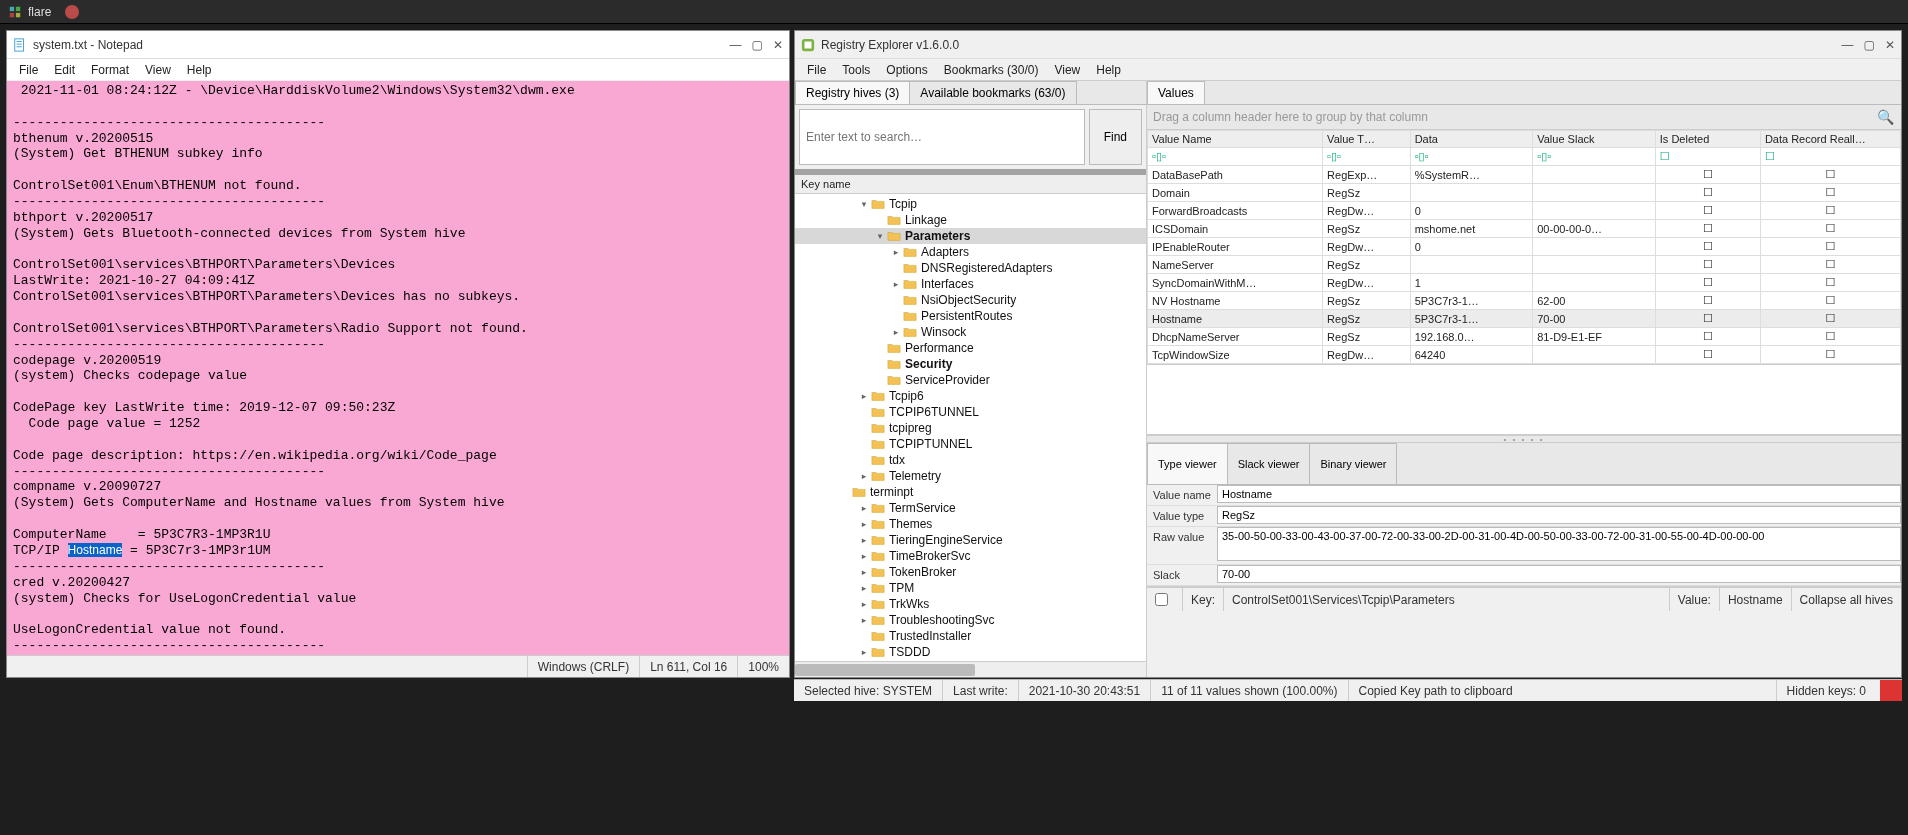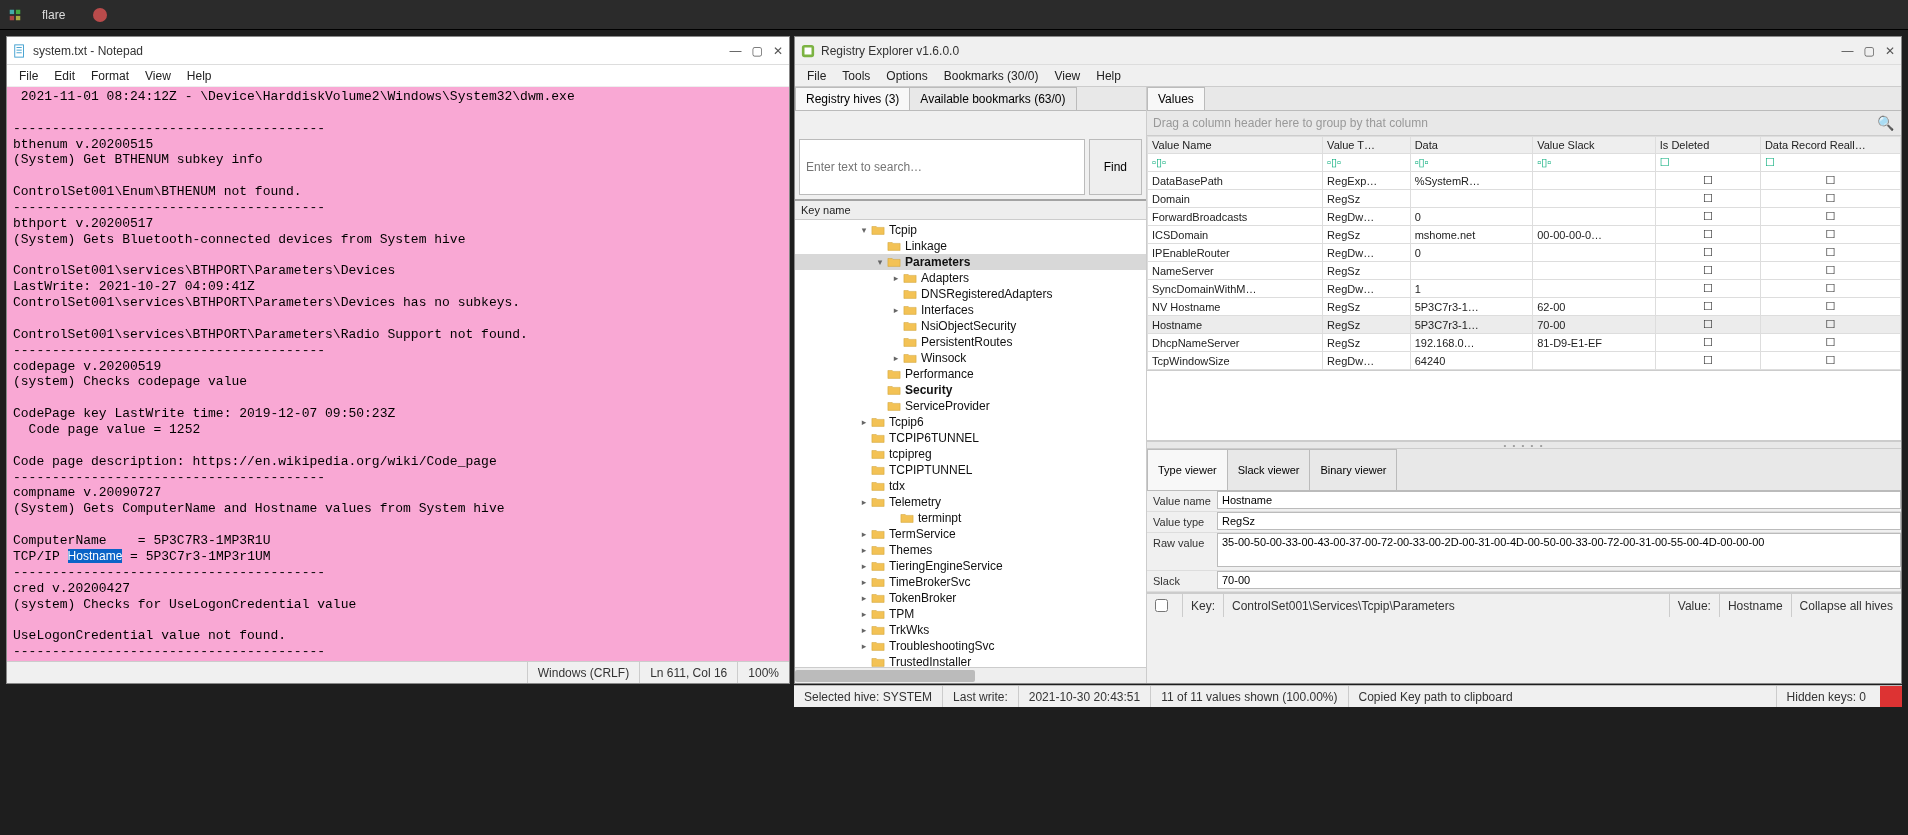--- a/index.html
+++ b/index.html
@@ -1,19 +1,19 @@
 <!DOCTYPE html>
 <html><head>
 <meta charset="utf-8">
 <style>
 * { margin: 0; padding: 0; box-sizing: border-box; font-family: "Segoe UI", Tahoma, sans-serif; font-size: 12px; }
 body { background: #1e1e1e; width: 1908px; height: 835px; overflow: hidden; }
 
 
-.taskbar { height: 30px; background: #2b2b2b; border-bottom: 1px solid #000; display: flex; align-items: center; padding-left: 8px; gap: 20px; color: #ddd; }
+.taskbar { height: 24px; background: #2b2b2b; border-bottom: 1px solid #000; display: flex; align-items: center; padding-left: 8px; gap: 6px; color: #ddd; }
 .taskbar svg { width: 14px; height: 14px; }
 .taskbar .close { width: 14px; height: 14px; border-radius: 50%; background: #b94b4b; display:inline-block; margin-left:8px; }
 
 .desktop { display: flex; height: 655px; background: #1e1e1e; }
 
 
 .window { background: #f0f0f0; border: 1px solid #888; display: flex; flex-direction: column; }
 .notepad { width: 784px; margin: 6px 0 0 6px; height: 648px; background:#fff; }
 .titlebar { height: 28px; background: #fff; border-bottom: 1px solid #ddd; display: flex; align-items: center; padding: 0 6px; color:#333; }
 .titlebar .ticon { width:14px;height:14px; margin-right:6px; }
@@ -31,21 +31,21 @@
 
 .regexp { flex:1; margin:6px 6px 0 4px; height:648px; background:#f0f0f0; }
 .regexp .titlebar { background:#f0f0f0; }
 .regexp .menubar { background:#f0f0f0; border-bottom:1px solid #ccc;}
 .rx-body { flex:1; display:flex; min-height:0; }
 
 .rx-left { width:352px; border-right:1px solid #ccc; display:flex; flex-direction:column; }
 .tabrow { display:flex; border-bottom:1px solid #bbb; background:#e8e8e8; }
 .tabrow .tab { padding:4px 10px; border:1px solid #bbb; border-bottom:none; background:#f8f8f8; margin-right:-1px; }
 .tabrow .tab.inactive { background:#e8e8e8; }
-.searchrow { display:flex; padding:4px; gap:4px; border-bottom:2px solid #a3a3a3;margin-top:24px;}
+.searchrow { display:flex; padding:4px; gap:4px; border-bottom:6px solid #a3a3a3;}
 .searchrow input { flex:1; border:1px solid #bbb; padding:3px 6px; color:#888; background:#fff;}
 .searchrow button { border:1px solid #bbb; padding:20px 14px; background:#eee;}
 .colhdr { background:#eee; border-bottom:1px solid #ccc; padding:3px 6px; font-size:11px; color:#222;}
 .tree { flex:1; overflow:auto; background:#fff; padding-top:2px; font-size:12px; color:#111;}
 .tnode { display:flex; align-items:center; height:16px; white-space:nowrap; }
 .tnode .arrow{ width:10px; text-align:center; color:#666; font-size:9px;}
 .tnode .fld { width:14px; height:12px; margin:0 4px 0 2px; }
 .tnode.sel { background:#d8d8d8; }
 .hsbar { height:16px; border-top:1px solid #ccc; background:#eee; position:relative;}
 .hsbar .thumb{ position:absolute; left:0; top:2px; height:12px; width:180px; background:#bbb; border-radius:2px;}
@@ -328,21 +328,21 @@
               </svg>
               <span>tdx</span>
             </div>
             <div class="tnode" style="padding-left: 64px;">
               <span class="arrow">▸</span>
               <svg class="fld" viewBox="0 0 16 12">
                 <path class="folder-svg" d="M1 2h5l1 1h8v8H1z"></path>
               </svg>
               <span>Telemetry</span>
             </div>
-            <div class="tnode" style="padding-left: 93px;">
+            <div class="tnode" style="padding-left: 45px;">
               <span class="arrow"></span>
               <svg class="fld" viewBox="0 0 16 12">
                 <path class="folder-svg" d="M1 2h5l1 1h8v8H1z"></path>
               </svg>
               <span>terminpt</span>
             </div>
             <div class="tnode" style="padding-left: 64px;">
               <span class="arrow">▸</span>
               <svg class="fld" viewBox="0 0 16 12">
                 <path class="folder-svg" d="M1 2h5l1 1h8v8H1z"></path>

